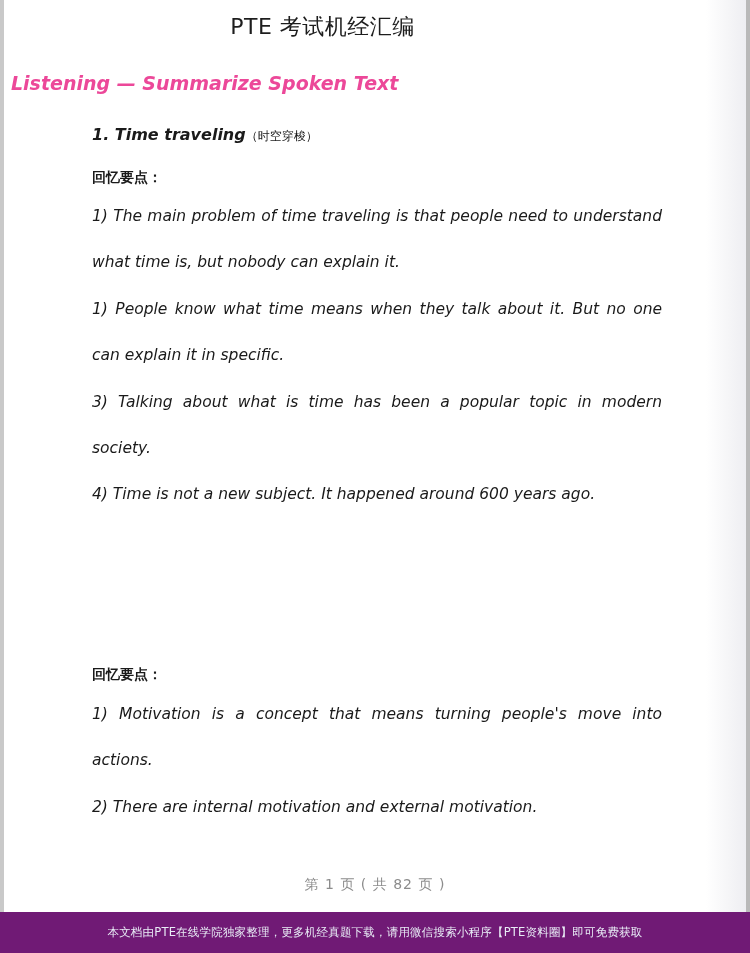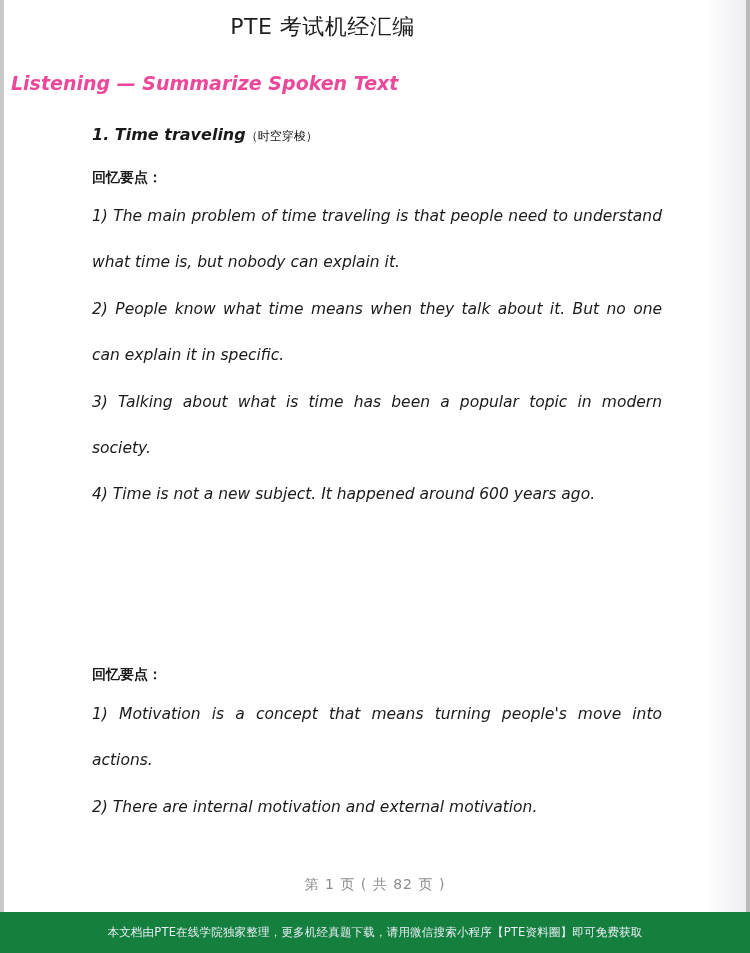--- a/index.html
+++ b/index.html
@@ -119,21 +119,21 @@
       position: absolute; left: 0; width: 750px; top: 876px;
       text-align: center;
       font-family: "DejaVu Sans", sans-serif;
       font-size: 14px;
       color: #8c8c8c;
       letter-spacing: 1px;
     }
     .banner {
       position: absolute; left: 0; top: 912px;
       width: 750px; height: 41px;
-      background: #15803d;
+      background: #701a75;
       display: flex; align-items: center; justify-content: center;
     }
     .banner-text {
       font-family: "DejaVu Sans", sans-serif;
       font-size: 11.5px;
       color: #e8ecf6;
       white-space: nowrap;
       letter-spacing: 0.2px;
     }
   </style>
@@ -147,21 +147,21 @@
 
 
   <div class="doc-title">PTE 考试机经汇编</div>
   <div class="section-heading">Listening — Summarize Spoken Text</div>
 
   <div class="topic-title" style="top:125px;">
     <span>1. Time traveling</span><span class="zh">（时空穿梭）</span>
   </div>
   <div class="recall-label" style="top:169px;">回忆要点：</div>
   <div class="point" style="top:193px;">1) The main problem of time traveling is that people need to understand what time is, but nobody can explain it.</div>
-  <div class="point" style="top:286px;">2) People know what time means when they talk about it. But no one can explain it in specific.</div>
+  <div class="point" style="top:286px;">1) People know what time means when they talk about it. But no one can explain it in specific.</div>
   <div class="point" style="top:379px;">3) Talking about what is time has been a popular topic in modern society.</div>
   <div class="point" style="top:471px;">4) Time is not a new subject. It happened around 600 years ago.</div>
 
   <div class="recall-label" style="top:666px;">回忆要点：</div>
   <div class="point" style="top:691px;">1) Motivation is a concept that means turning people's move into actions.</div>
   <div class="point" style="top:784px;">2) There are internal motivation and external motivation.</div>
 
   <div class="page-number">第 1 页 ( 共 82 页 )</div>
 
   <div class="banner">

